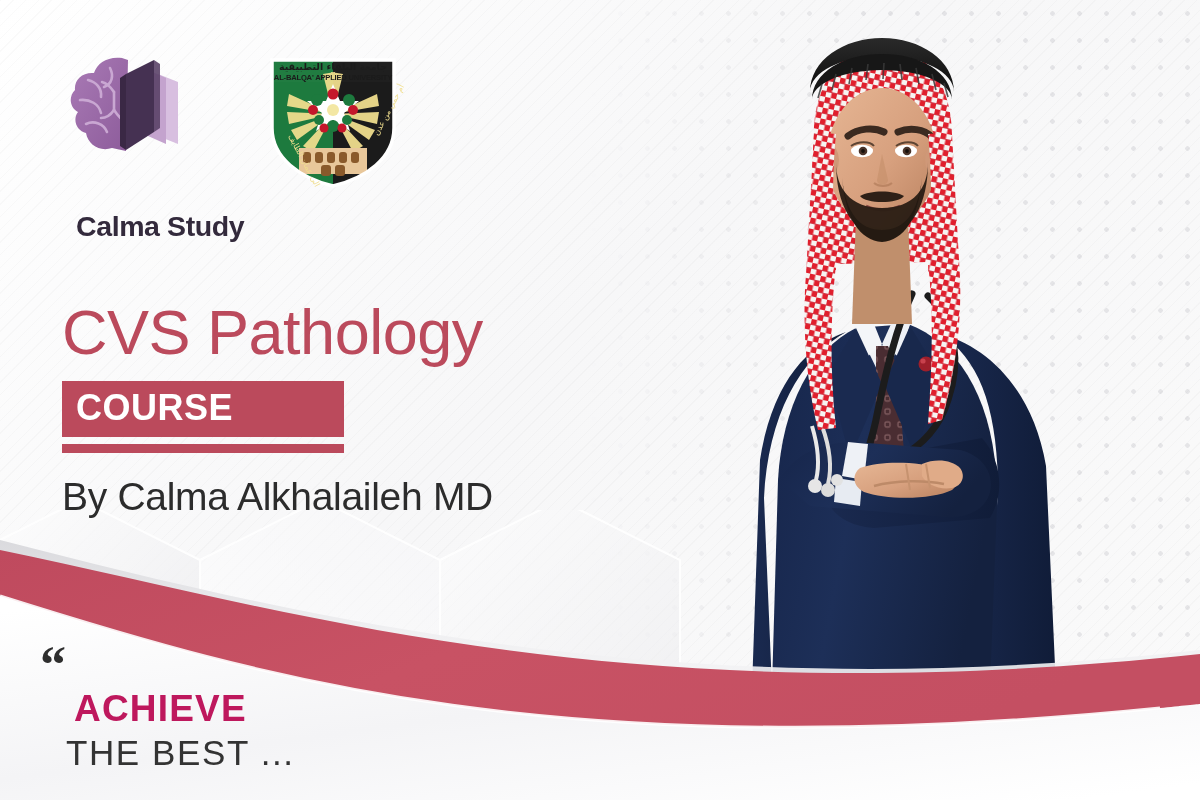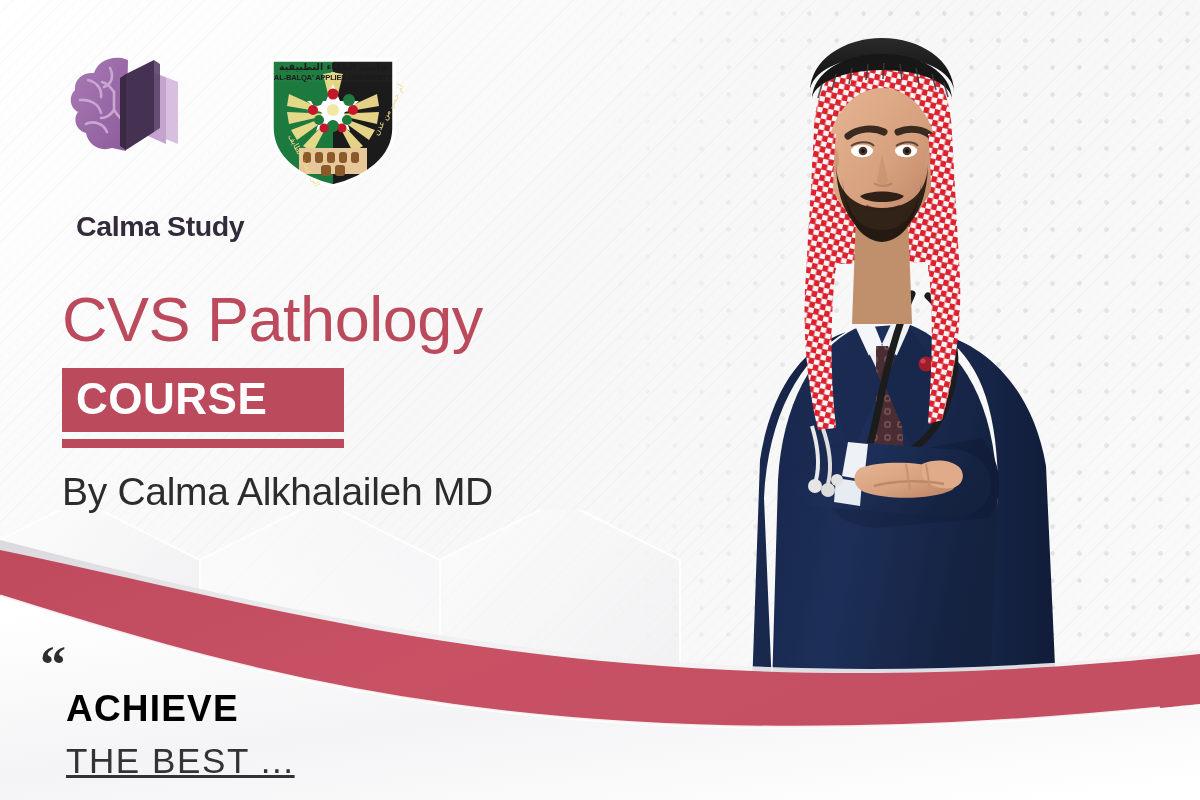--- a/index.html
+++ b/index.html
@@ -52,57 +52,57 @@
   }
   .calma-mark{ position:absolute; left:8px; top:0; width:118px; height:108px; }
   .calma-word{
     position:absolute; left:14px; top:158px;
     font-size:28.5px; font-weight:bold; letter-spacing:-0.4px;
     color:#332a3c; white-space:nowrap;
   }
   .logo-univ{ position:absolute; left:262px; top:52px; width:142px; height:138px; }
 
   
-  .headline{ position:absolute; left:62px; top:288px; width:620px; }
+  .headline{ position:absolute; left:62px; top:301px; width:620px; }
   .h-title{
     font-size:63px; line-height:1.0; font-weight:400;
     color:#bb4a5c; letter-spacing:-0.5px; white-space:nowrap;
   }
   .course-wrap{ position:relative; margin-top:17px; width:282px; }
   .course-box{
     background:#bb4a5c;
     padding:9px 14px 11px 14px;
   }
   .course-text{
-    font-size:44px; font-weight:bold; color:#ffffff;
+    font-size:36px; font-weight:bold; color:#ffffff;
     letter-spacing:0.5px; line-height:1; white-space:nowrap;
   }
   .course-rule{ height:9px; background:#bb4a5c; margin-top:7px; }
   .h-byline{
     margin-top:22px;
     font-size:39px; font-weight:400; color:#2c2c2c;
     letter-spacing:-0.3px; white-space:nowrap;
   }
 
   
   .slogan{ position:absolute; left:40px; top:652px; width:420px; }
   .slogan-quote{
     font-family:"Liberation Serif", serif;
     font-size:52px; font-weight:bold; color:#2e2e2e;
     line-height:0.5; height:26px; letter-spacing:-1px;
   }
   .slogan-l1{
-    margin-top:12px; margin-left:26px;
-    font-size:37px; font-weight:bold; color:#000000;
+    margin-top:12px; margin-left:34px;
+    font-size:37px; font-weight:bold; color:#be185d;
     letter-spacing:1.2px; line-height:1; white-space:nowrap;
   }
   .slogan-l2{
-    margin-top:16px; margin-left:26px;
+    margin-top:8px; margin-left:26px;
     font-size:35px; font-weight:400; color:#333333;
-    letter-spacing:1.6px; line-height:1; white-space:nowrap;text-decoration:underline;
+    letter-spacing:1.6px; line-height:1; white-space:nowrap;
   }
 
   
   .portrait{
     position:absolute; left:660px; top:28px;
     width:440px; height:660px;
   }
 </style>
 </head>
 <body>

